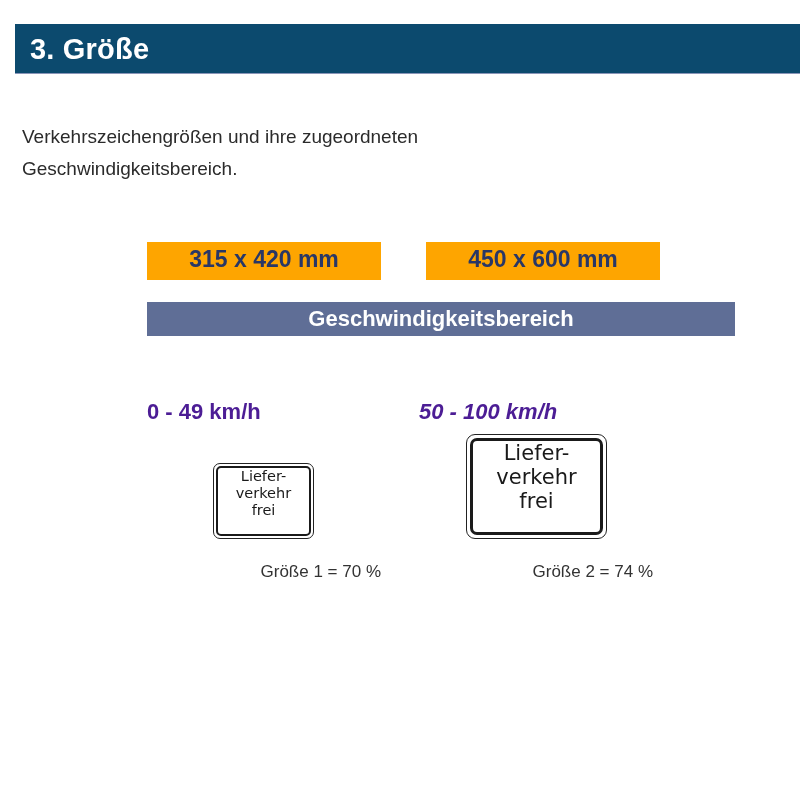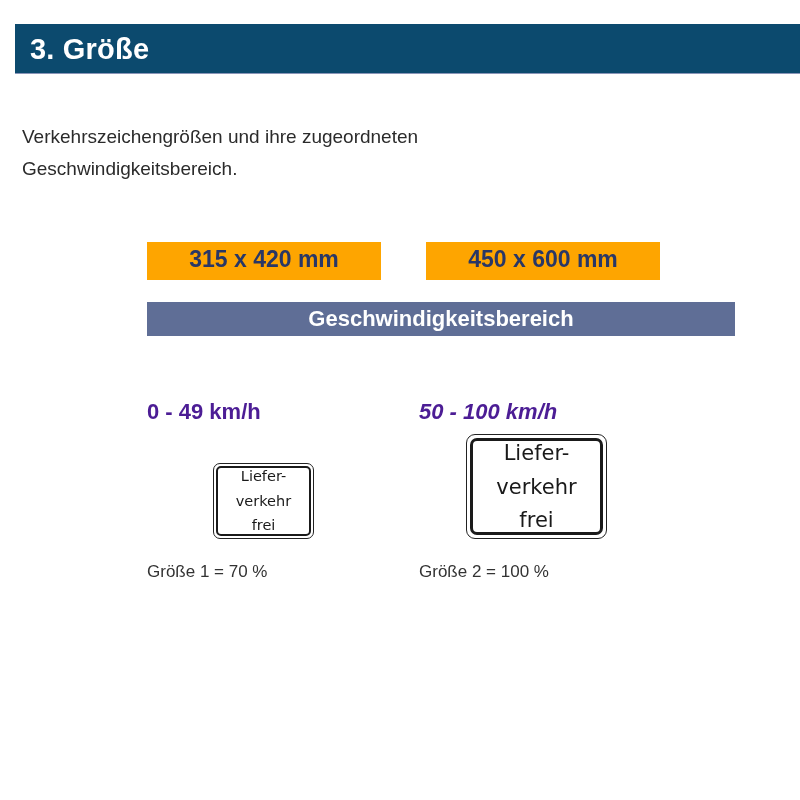--- a/index.html
+++ b/index.html
@@ -90,21 +90,21 @@
       border: 1px solid #222222;
     }
     .sign-inner {
       position: absolute;
       box-sizing: border-box;
       border-style: solid;
       border-color: #1a1a1a;
       display: flex;
       flex-direction: column;
       align-items: center;
-      justify-content: space-between;
+      justify-content: flex-start;
       font-family: "DejaVu Sans", sans-serif;
       color: #1a1a1a;
       text-align: center;
     }
     .sign.small {
       left: 213px;
       top: 463px;
       width: 101px;
       height: 76px;
       border-radius: 7px;
@@ -130,21 +130,21 @@
       font-size: 21px;
       line-height: 24px;
     }
     .caption {
       position: absolute;
       top: 562px;
       width: 234px;
       color: #333333;
       font-size: 17px;
       line-height: 20px;
-      text-align: left;
+      text-align: right;
     }
     .caption.s1 { left: 147px; }
     .caption.s2 { left: 419px; }
   </style>
 </head>
 <body>
 
 <div class="header-bar">
   <div class="header-title">3. Größe</div>
 </div>
@@ -172,13 +172,13 @@
 
 <div class="sign large">
   <div class="sign-inner">
     <span>Liefer-</span>
     <span>verkehr</span>
     <span>frei</span>
   </div>
 </div>
 
 <div class="caption s1">Größe 1 = 70 %</div>
-<div class="caption s2">Größe 2 = 100 %</div>
+<div class="caption s2">Größe 2 = 74 %</div>
 
 </body></html>

